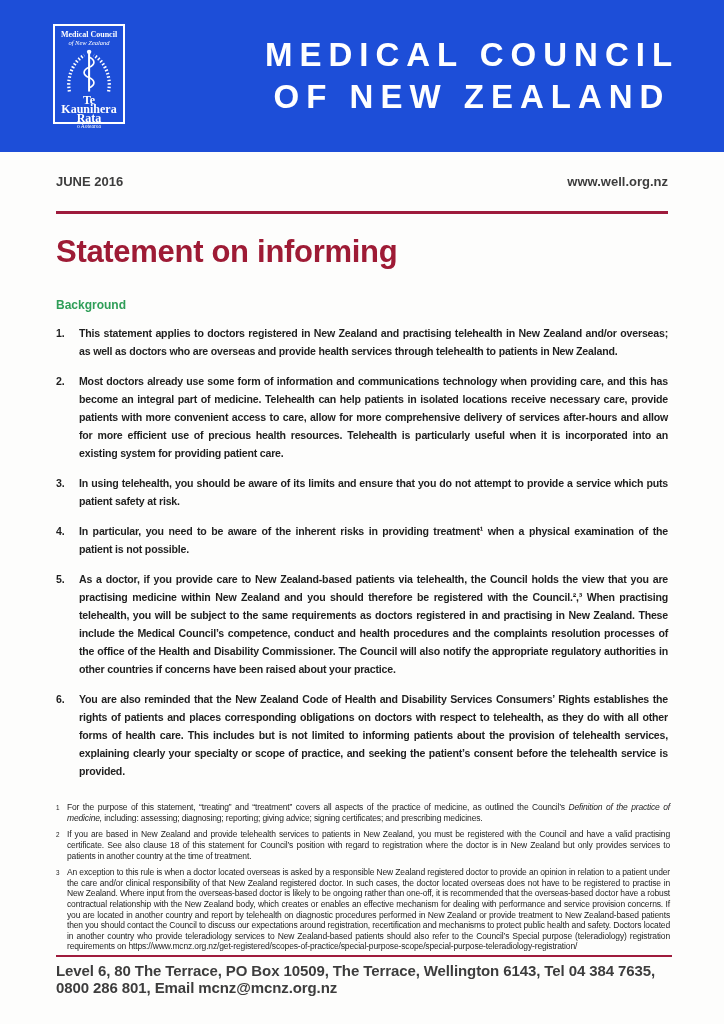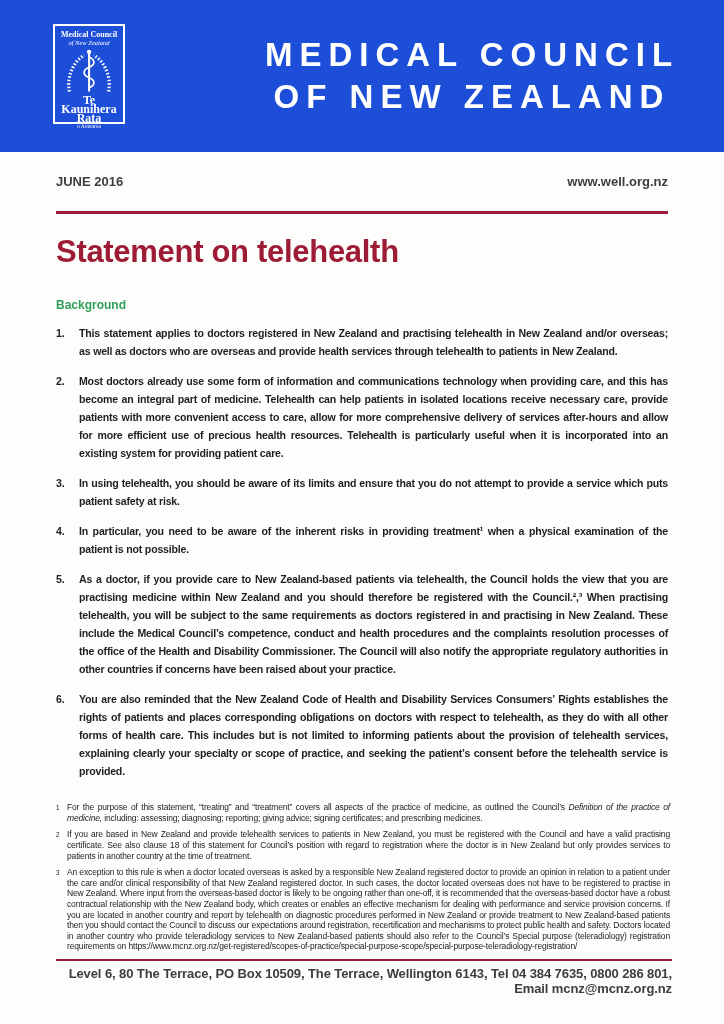--- a/index.html
+++ b/index.html
@@ -56,21 +56,21 @@
     font-size:8.5px; font-weight:normal; color:#242424;
     line-height:10.6px; letter-spacing:-0.15px; text-align:justify;
   }
   .fn-marker { width:11px; flex:none; font-size:6.3px; padding-top:1px; }
   .fn-text { flex:1; }
   .fn-italic { font-style:italic; }
   
   .footer { position:absolute; left:56px; right:52px; bottom:28px; }
   .footer-rule { height:2.5px; background:#9e1b3c; margin-bottom:5px; }
   .footer-text {
-    text-align:right; font-size:13px; font-weight:bold;
+    text-align:left; font-size:15px; font-weight:bold;
     color:#3d3d3d; letter-spacing:-0.1px;
   }
 </style>
 </head>
 <body>
 
 <div class="page">
 
   <div class="header">
     <div class="logo">
@@ -97,21 +97,21 @@
     </div>
   </div>
 
   <div class="infobar">
     <span>JUNE 2016</span>
     <span>www.well.org.nz</span>
   </div>
   <div class="rule"></div>
 
   <div class="main">
-    <div class="doc-title">Statement on telehealth</div>
+    <div class="doc-title">Statement on informing</div>
     <div class="section-heading">Background</div>
 
     <div class="item">
       <span class="item-num">1.</span>
       <span class="item-text">This statement applies to doctors registered in New Zealand and practising telehealth in New Zealand and/or overseas; as well as doctors who are overseas and provide health services through telehealth to patients in New Zealand.</span>
     </div>
     <div class="item">
       <span class="item-num">2.</span>
       <span class="item-text">Most doctors already use some form of information and communications technology when providing care, and this has become an integral part of medicine. Telehealth can help patients in isolated locations receive necessary care, provide patients with more convenient access to care, allow for more comprehensive delivery of services after-hours and allow for more efficient use of precious health resources. Telehealth is particularly useful when it is incorporated into an existing system for providing patient care.</span>
     </div>

